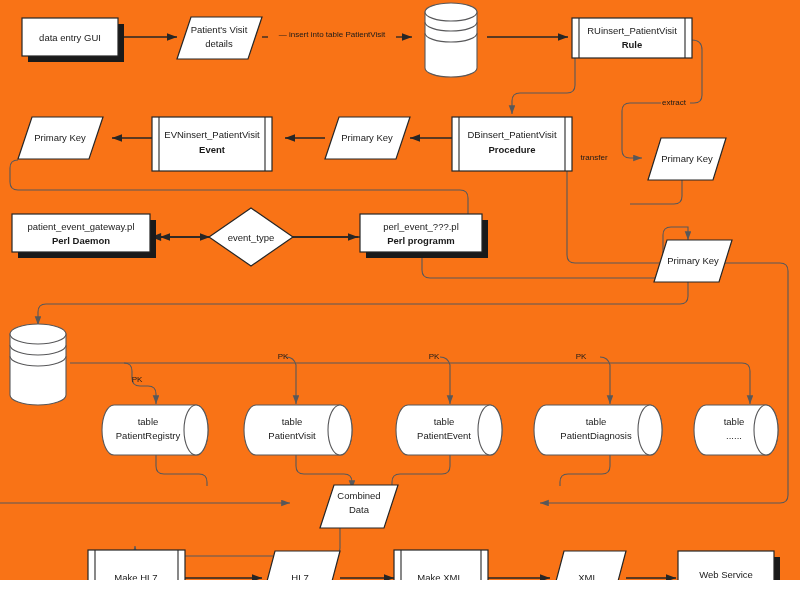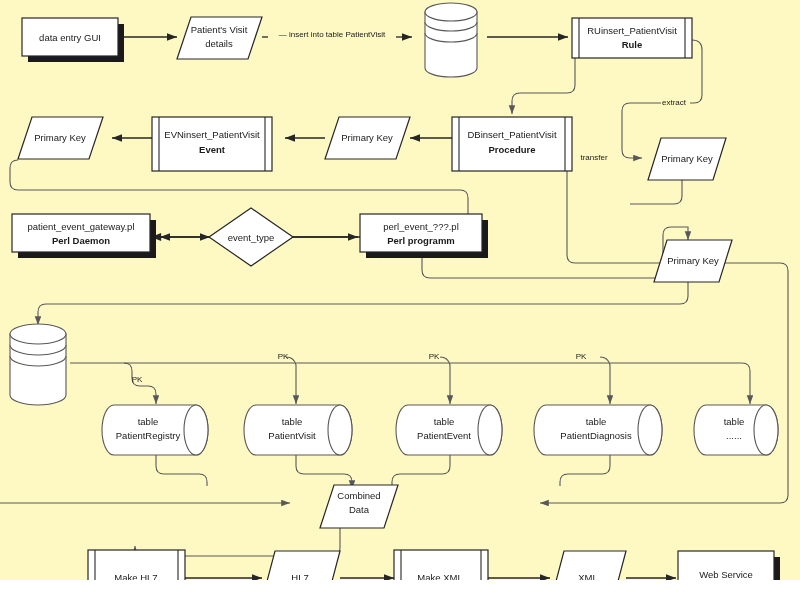--- a/index.html
+++ b/index.html
@@ -7,21 +7,21 @@
     padding: 0;
     background: #ffffff;
   }
   body {
     font-family: "Liberation Sans", sans-serif;
   }
   #canvas {
     position: relative;
     width: 800px;
     height: 580px;
-    background: #fef9c3;
+    background: #f97316;
     overflow: hidden;
   }
   #flow-svg {
     position: absolute;
     left: 0;
     top: 0;
     width: 800px;
     height: 609px;
   }
   .edge {

